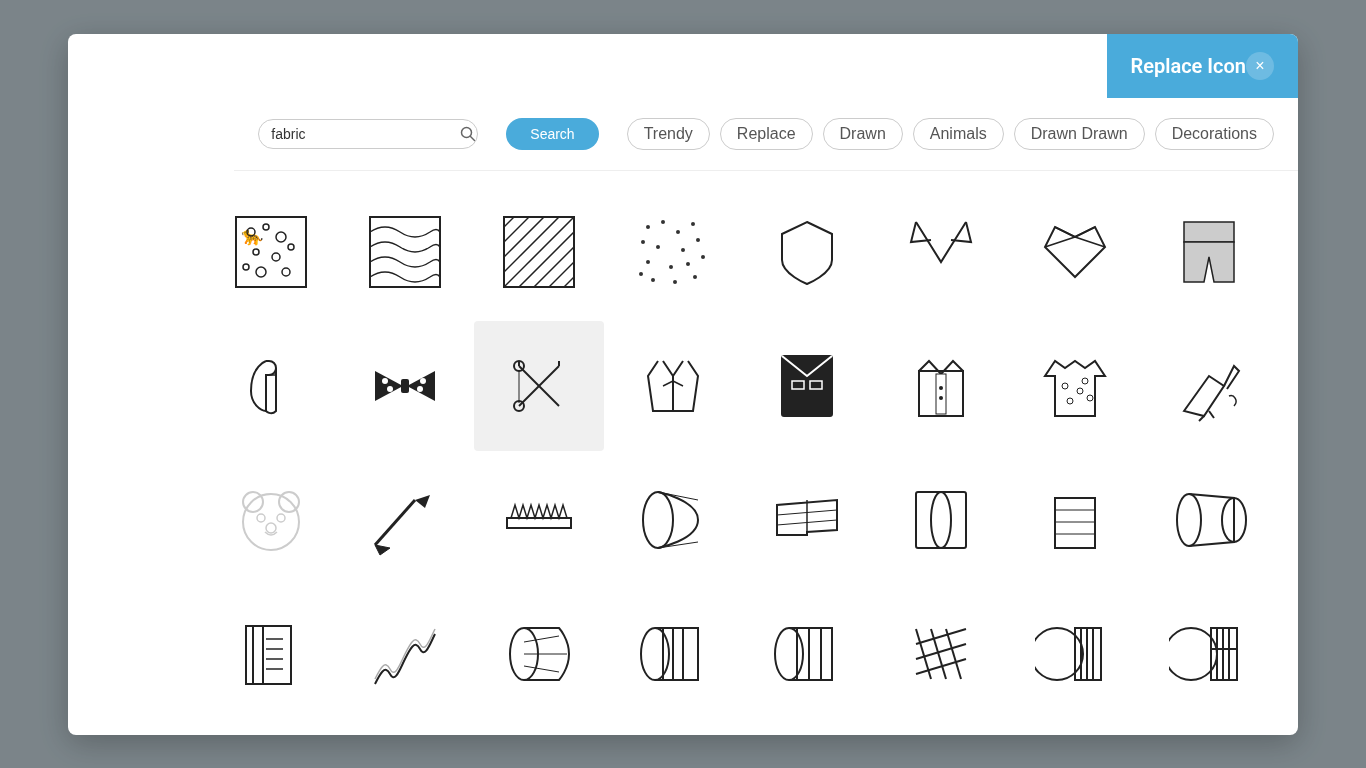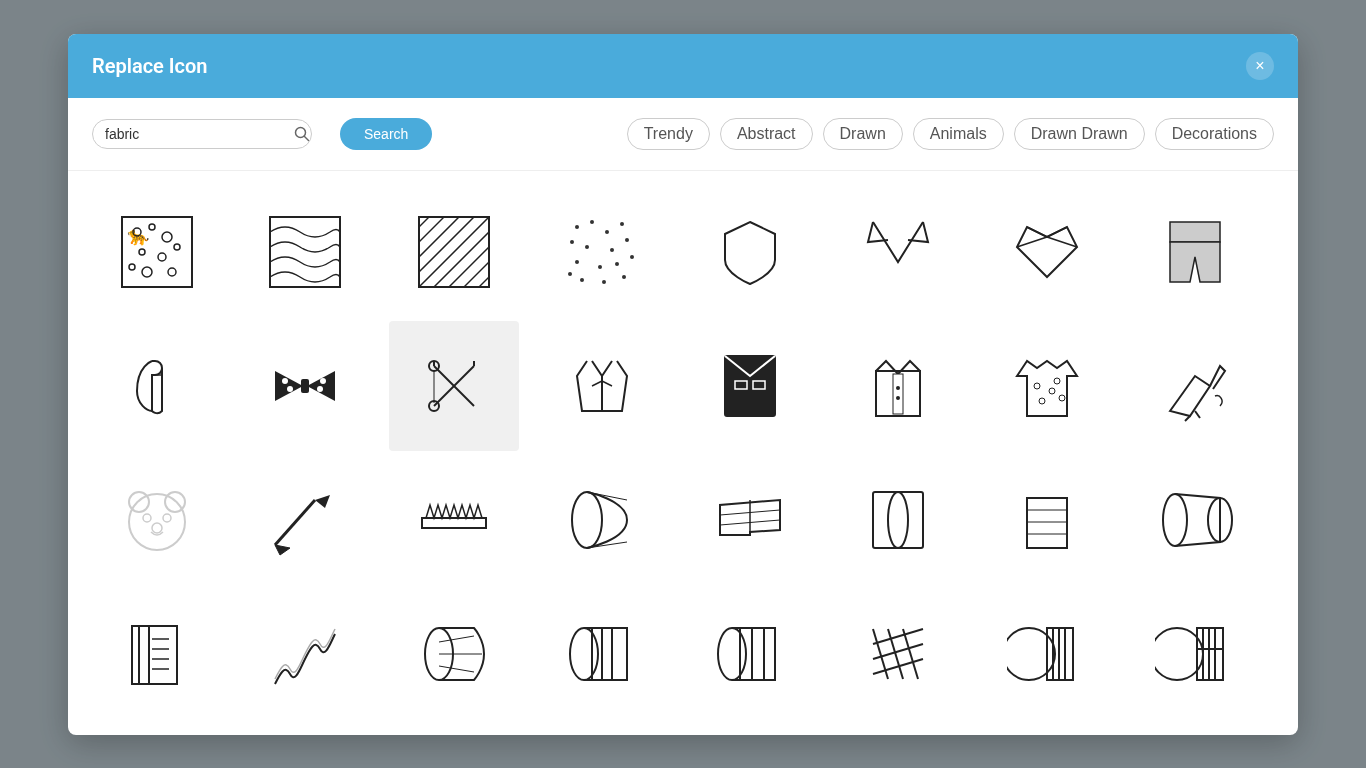--- a/index.html
+++ b/index.html
@@ -25,20 +25,21 @@
 
     .modal {
       background: #fff;
       border-radius: 8px;
       width: 1230px;
       max-height: 720px;
       display: flex;
       flex-direction: column;
       overflow: hidden;
       box-shadow: 0 8px 32px rgba(0,0,0,0.25);
+      align-items: flex-end;
     }
 
     .modal-header {
       background: #4aabdb;
       padding: 18px 24px;
       display: flex;
       align-items: center;
       justify-content: space-between;
       flex-shrink: 0;
     }
@@ -194,21 +195,21 @@
           <svg width="16" height="16" viewBox="0 0 16 16" fill="none">
             <circle cx="6.5" cy="6.5" r="5" stroke="#666" stroke-width="1.5"></circle>
             <line x1="10.5" y1="10.5" x2="14.5" y2="14.5" stroke="#666" stroke-width="1.5" stroke-linecap="round"></line>
           </svg>
         </button>
       </div>
       <button class="search-btn">Search</button>
 
       <div class="filters">
         <button class="filter-chip">Trendy</button>
-        <button class="filter-chip">Abstract</button>
+        <button class="filter-chip">Replace</button>
         <button class="filter-chip">Drawn</button>
         <button class="filter-chip">Animals</button>
         <button class="filter-chip">Drawn Drawn</button>
         <button class="filter-chip">Decorations</button>
       </div>
     </div>
 
     <div class="modal-body">
       <div class="icons-grid">
 

